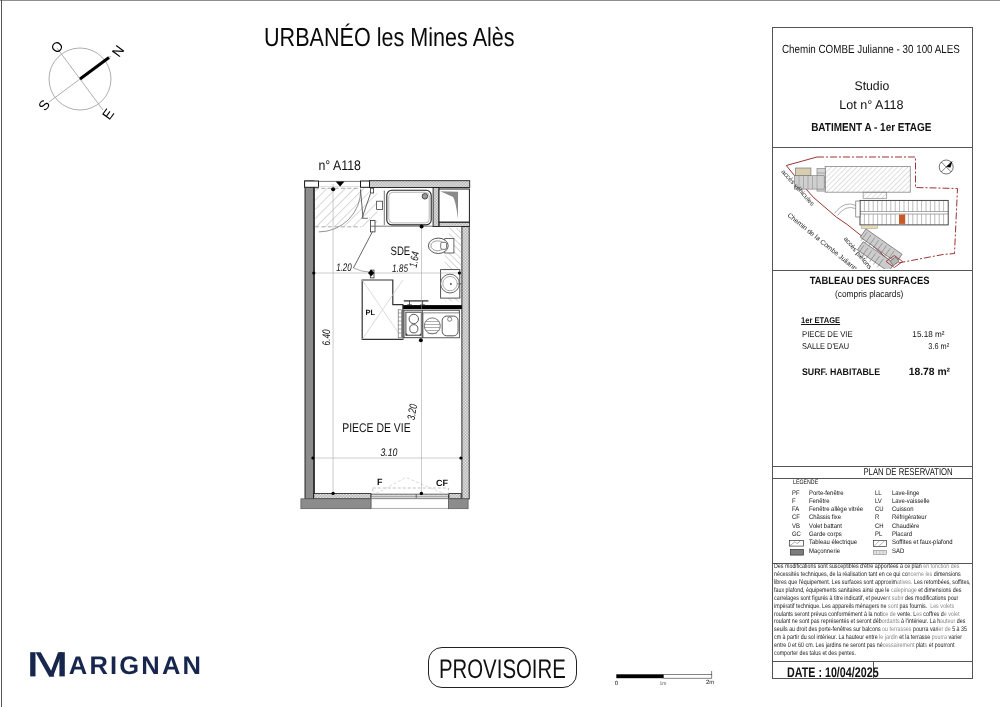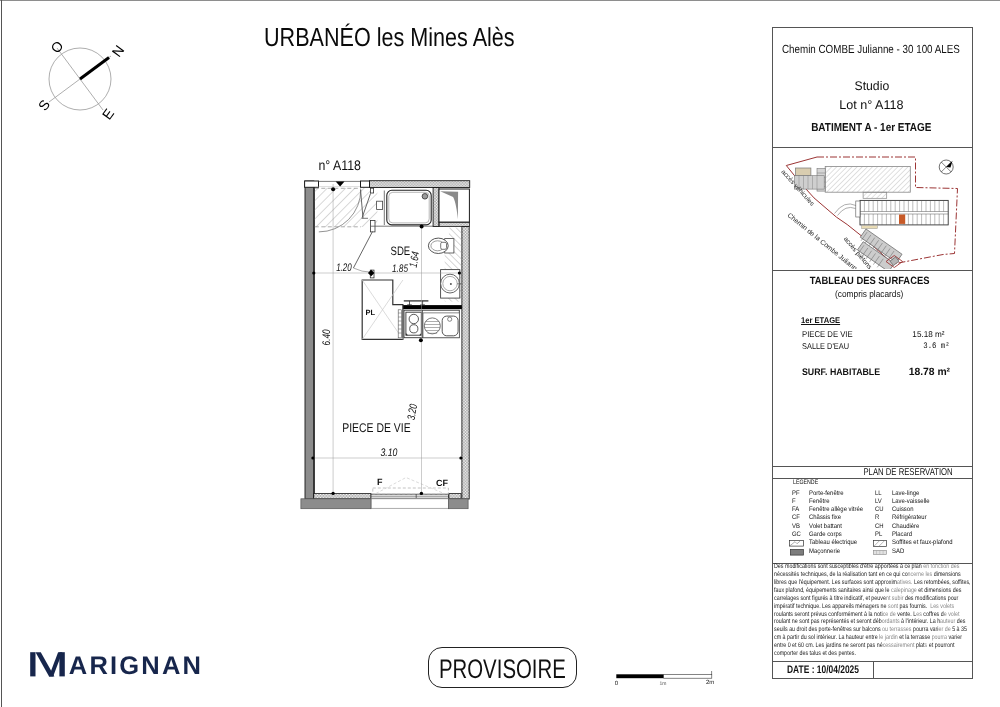--- a/index.html
+++ b/index.html
@@ -391,21 +391,21 @@
 <div class="abs ctr" style="left:749.7px;top:275.7px;width:240px;font-size:10.6px;font-weight:bold;"><span style="transform:scaleX(0.885);">TABLEAU DES SURFACES</span></div>
 
 <div class="abs ctr" style="left:749.7px;top:290.3px;width:240px;font-size:9.3px;"><span style="transform:scaleX(0.893);">(compris placards)</span></div>
 
 <div class="abs lft" style="left:801px;top:315.7px;font-size:8.3px;font-weight:bold;"><span style="transform:scaleX(0.915);text-decoration:underline;">1er ETAGE</span></div>
 
 <div class="abs lft" style="left:802.2px;top:330.3px;font-size:8.5px;"><span style="transform:scaleX(0.908);">PIECE DE VIE</span></div>
 <div class="abs rgt" style="left:864px;top:330.3px;width:80.3px;font-size:8.5px;"><span style="transform:scaleX(0.96);">15.18 m²</span></div>
 
 <div class="abs lft" style="left:802.2px;top:341.9px;font-size:8.5px;"><span style="transform:scaleX(0.871);">SALLE D'EAU</span></div>
-<div class="abs rgt" style="left:869px;top:341.9px;width:80.3px;font-size:8.5px;font-family:Liberation Mono, monospace;"><span style="transform:scaleX(0.86);">3.6 m²</span></div>
+<div class="abs rgt" style="left:869px;top:341.9px;width:80.3px;font-size:8.5px;"><span style="transform:scaleX(0.86);">3.6 m²</span></div>
 
 <div class="abs lft" style="left:802.2px;top:367.6px;font-size:9.5px;font-weight:bold;"><span style="transform:scaleX(0.927);">SURF. HABITABLE</span></div>
 <div class="abs rgt" style="left:869px;top:366.9px;width:81.5px;font-size:10.5px;font-weight:bold;"><span style="transform:scaleX(0.985);">18.78 m²</span></div>
 
 <div class="abs" style="left:772.4px;top:466.3px;width:200.4px;height:1px;background:#555;"></div>
 
 <div class="abs ctr" style="left:788px;top:468.4px;width:240px;font-size:9.9px;"><span style="transform:scaleX(0.782);">PLAN DE RESERVATION</span></div>
 
 <div class="abs" style="left:772.4px;top:478px;width:200.4px;height:1px;background:#555;"></div>
 
@@ -471,21 +471,21 @@
 </div>
 
 <div class="abs" style="left:772.4px;top:562.5px;width:200.4px;height:1px;background:#555;"></div>
 
 <div class="abs" style="left:774.1px;top:562.8px;width:240px;font-size:6.6px;line-height:7.95px;color:#222;transform:scaleX(0.81);transform-origin:0 0;white-space:nowrap;">Des modifications sont susceptibles d'être apportées à ce plan <span style="color:#888;">en fonction des</span><br>nécessités techniques, de la réalisation tant en ce qui co<span style="color:#888;">ncerne les</span> dimensions<br>libres que l'équipement. Les surfaces sont approxim<span style="color:#888;">atives.</span> Les retombées, soffites,<br>faux plafond, équipements sanitaires ainsi que le <span style="color:#888;">calepinage</span> et dimensions des<br>carrelages sont figurés à titre indicatif, et peuve<span style="color:#888;">nt subir</span> des modifications pour<br>impératif technique. Les appareils ménagers ne <span style="color:#888;">sont</span> pas fournis.&nbsp; <span style="color:#888;">Les volets</span><br>roulants seront prévus conformément à la noti<span style="color:#888;">ce de</span> vente. L<span style="color:#888;">es</span> coffres d<span style="color:#888;">e volet</span><br>roulant ne sont pas représentés et seront déb<span style="color:#888;">ordants</span> à l'intérieur. La h<span style="color:#888;">auteur</span> des<br>seuils au droit des porte-fenêtres sur balcons <span style="color:#888;">ou terrasses</span> pourra vari<span style="color:#888;">er de</span> 5 à 35<br>cm à partir du sol intérieur. La hauteur entre <span style="color:#888;">le jardin</span> et la terrasse <span style="color:#888;">pourra</span> varier<br>entre 0 et 60 cm. Les jardins ne seront pas né<span style="color:#888;">cessairement</span> plat<span style="color:#888;">s</span> et pourront<br>comporter des talus et des pentes.</div>
 
 <div class="abs" style="left:772.4px;top:660.5px;width:200.4px;height:1px;background:#555;"></div>
 
 <div class="abs" style="left:872.6px;top:660.5px;width:1px;height:18px;background:#555;"></div>
 
-<div class="abs lft" style="left:787px;top:665.1px;font-size:11px;font-weight:bold;"><span style="transform:scaleX(0.766);">DATE : 10/04/2025</span></div>
+<div class="abs lft" style="left:787px;top:665.1px;font-size:14px;font-weight:bold;"><span style="transform:scaleX(0.766);">DATE : 10/04/2025</span></div>
 
 <svg class="abs" style="left:25px;top:648px;" width="185" height="32" viewBox="25 648 185 32">
   <g fill="#17264c">
 
     <rect x="30.2" y="652.2" width="5.3" height="24.2"></rect>
 
     <polygon points="35.5,652.2 40.8,652.2 54.4,676.4 49.1,676.4"></polygon>
 
     <polygon points="48.9,676.4 58.1,652.2 62.3,652.2 53.1,676.4"></polygon>
 

